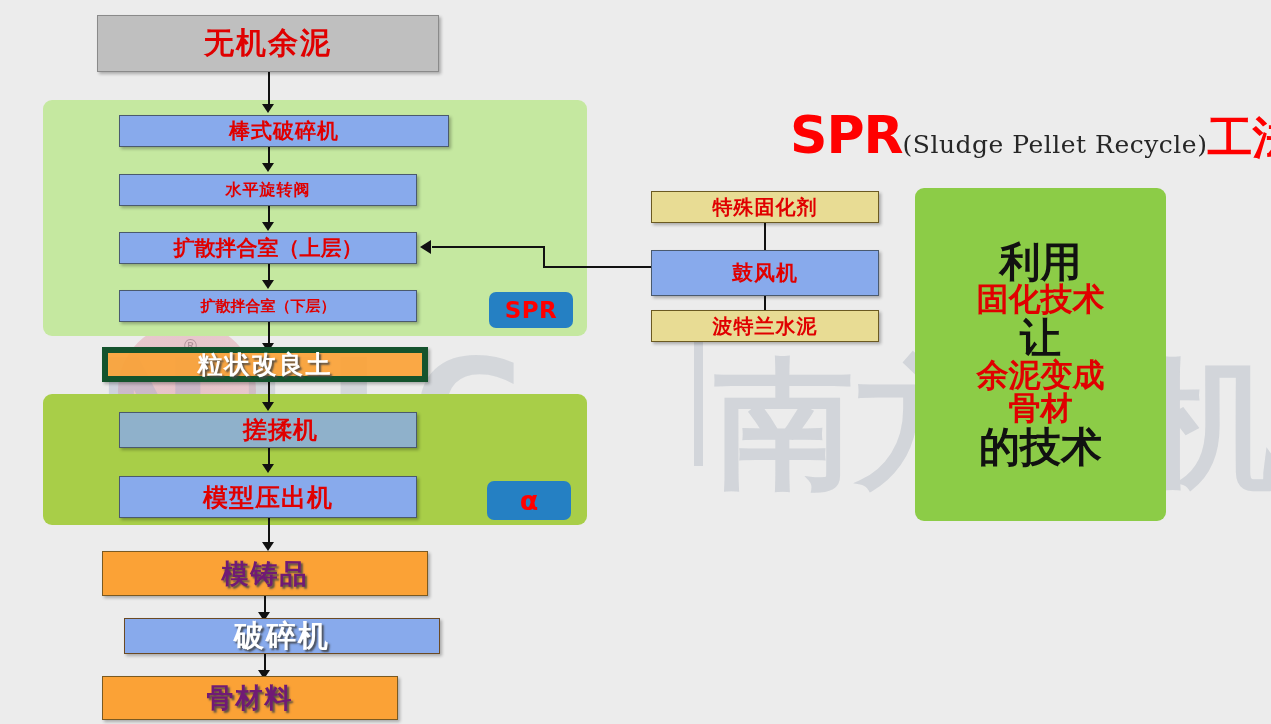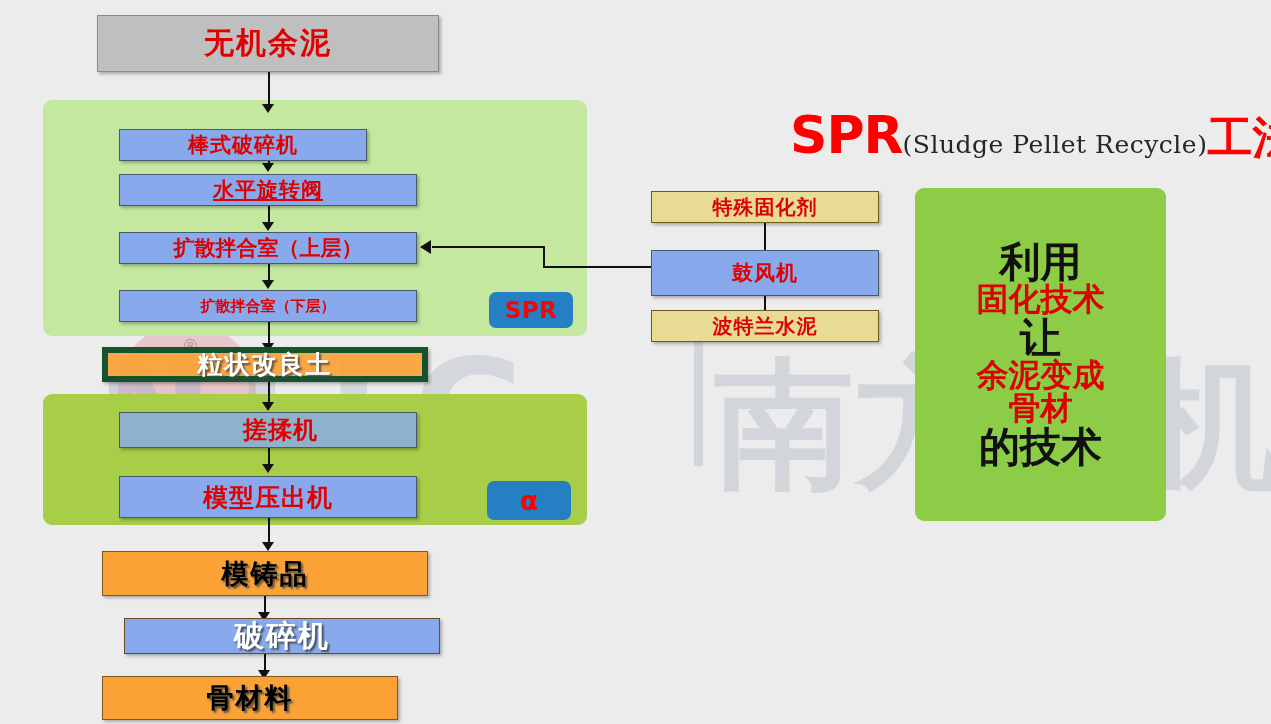--- a/index.html
+++ b/index.html
@@ -70,21 +70,21 @@
     background:#88aaec;border:1px solid #4a5a6e;
     color:#e00000;box-shadow:2px 2px 3px rgba(0,0,0,.28);
   }
   .box-blue-white{
     background:#88aaec;border:1px solid #6b4a24;
     color:#ffffff;text-shadow:2px 2px 2px rgba(60,60,60,.85);
     box-shadow:2px 2px 3px rgba(0,0,0,.28);
   }
   .box-orange{
     background:#fba236;border:1px solid #7a5a22;
-    color:#000000;text-shadow:2px 2px 2px rgba(70,70,70,.9);
+    color:#701a75;text-shadow:2px 2px 2px rgba(70,70,70,.9);
     box-shadow:2px 2px 3px rgba(0,0,0,.28);
   }
   .box-orange-semi{
     background:rgba(251,162,54,.92);border:6px solid #14532d;
     color:#ffffff;text-shadow:2px 2px 2px rgba(70,70,70,.9);
     box-shadow:2px 2px 3px rgba(0,0,0,.28);
   }
   .box-blue-semi{
     background:rgba(136,170,236,.80);border:1px solid #4a5a6e;
     color:#e00000;box-shadow:2px 2px 3px rgba(0,0,0,.28);padding-left:25px;
@@ -185,25 +185,25 @@
 
   <div class="conn hline" style="left:543px;top:266px;width:110px;"></div>
   <div class="conn vline" style="left:543px;top:246px;height:22px;"></div>
   <div class="conn hline" style="left:432px;top:246px;width:113px;"></div>
   <div class="arrowhead-left" style="left:420px;top:240px;"></div>
 
   <div class="box box-gray" style="left:97px;top:15px;width:342px;height:57px;font-size:30px;letter-spacing:2px;">
     <span>无机余泥</span>
   </div>
 
-  <div class="box box-blue" style="left:119px;top:129px;width:248px;height:32px;font-size:21px;letter-spacing:1px;">
+  <div class="box box-blue" style="left:119px;top:115px;width:330px;height:32px;font-size:21px;letter-spacing:1px;">
     <span>棒式破碎机</span>
   </div>
 
-  <div class="box box-blue" style="left:119px;top:174px;width:298px;height:32px;font-size:21px;letter-spacing:1px;text-decoration:underline;">
+  <div class="box box-blue" style="left:119px;top:174px;width:298px;height:32px;font-size:16px;letter-spacing:1px;">
     <span>水平旋转阀</span>
   </div>
 
   <div class="box box-blue" style="left:119px;top:232px;width:298px;height:32px;font-size:21px;">
     <span>扩散拌合室（上层）</span>
   </div>
 
   <div class="box box-blue" style="left:119px;top:290px;width:298px;height:32px;font-size:15px;">
     <span>扩散拌合室（下层）</span>
   </div>

